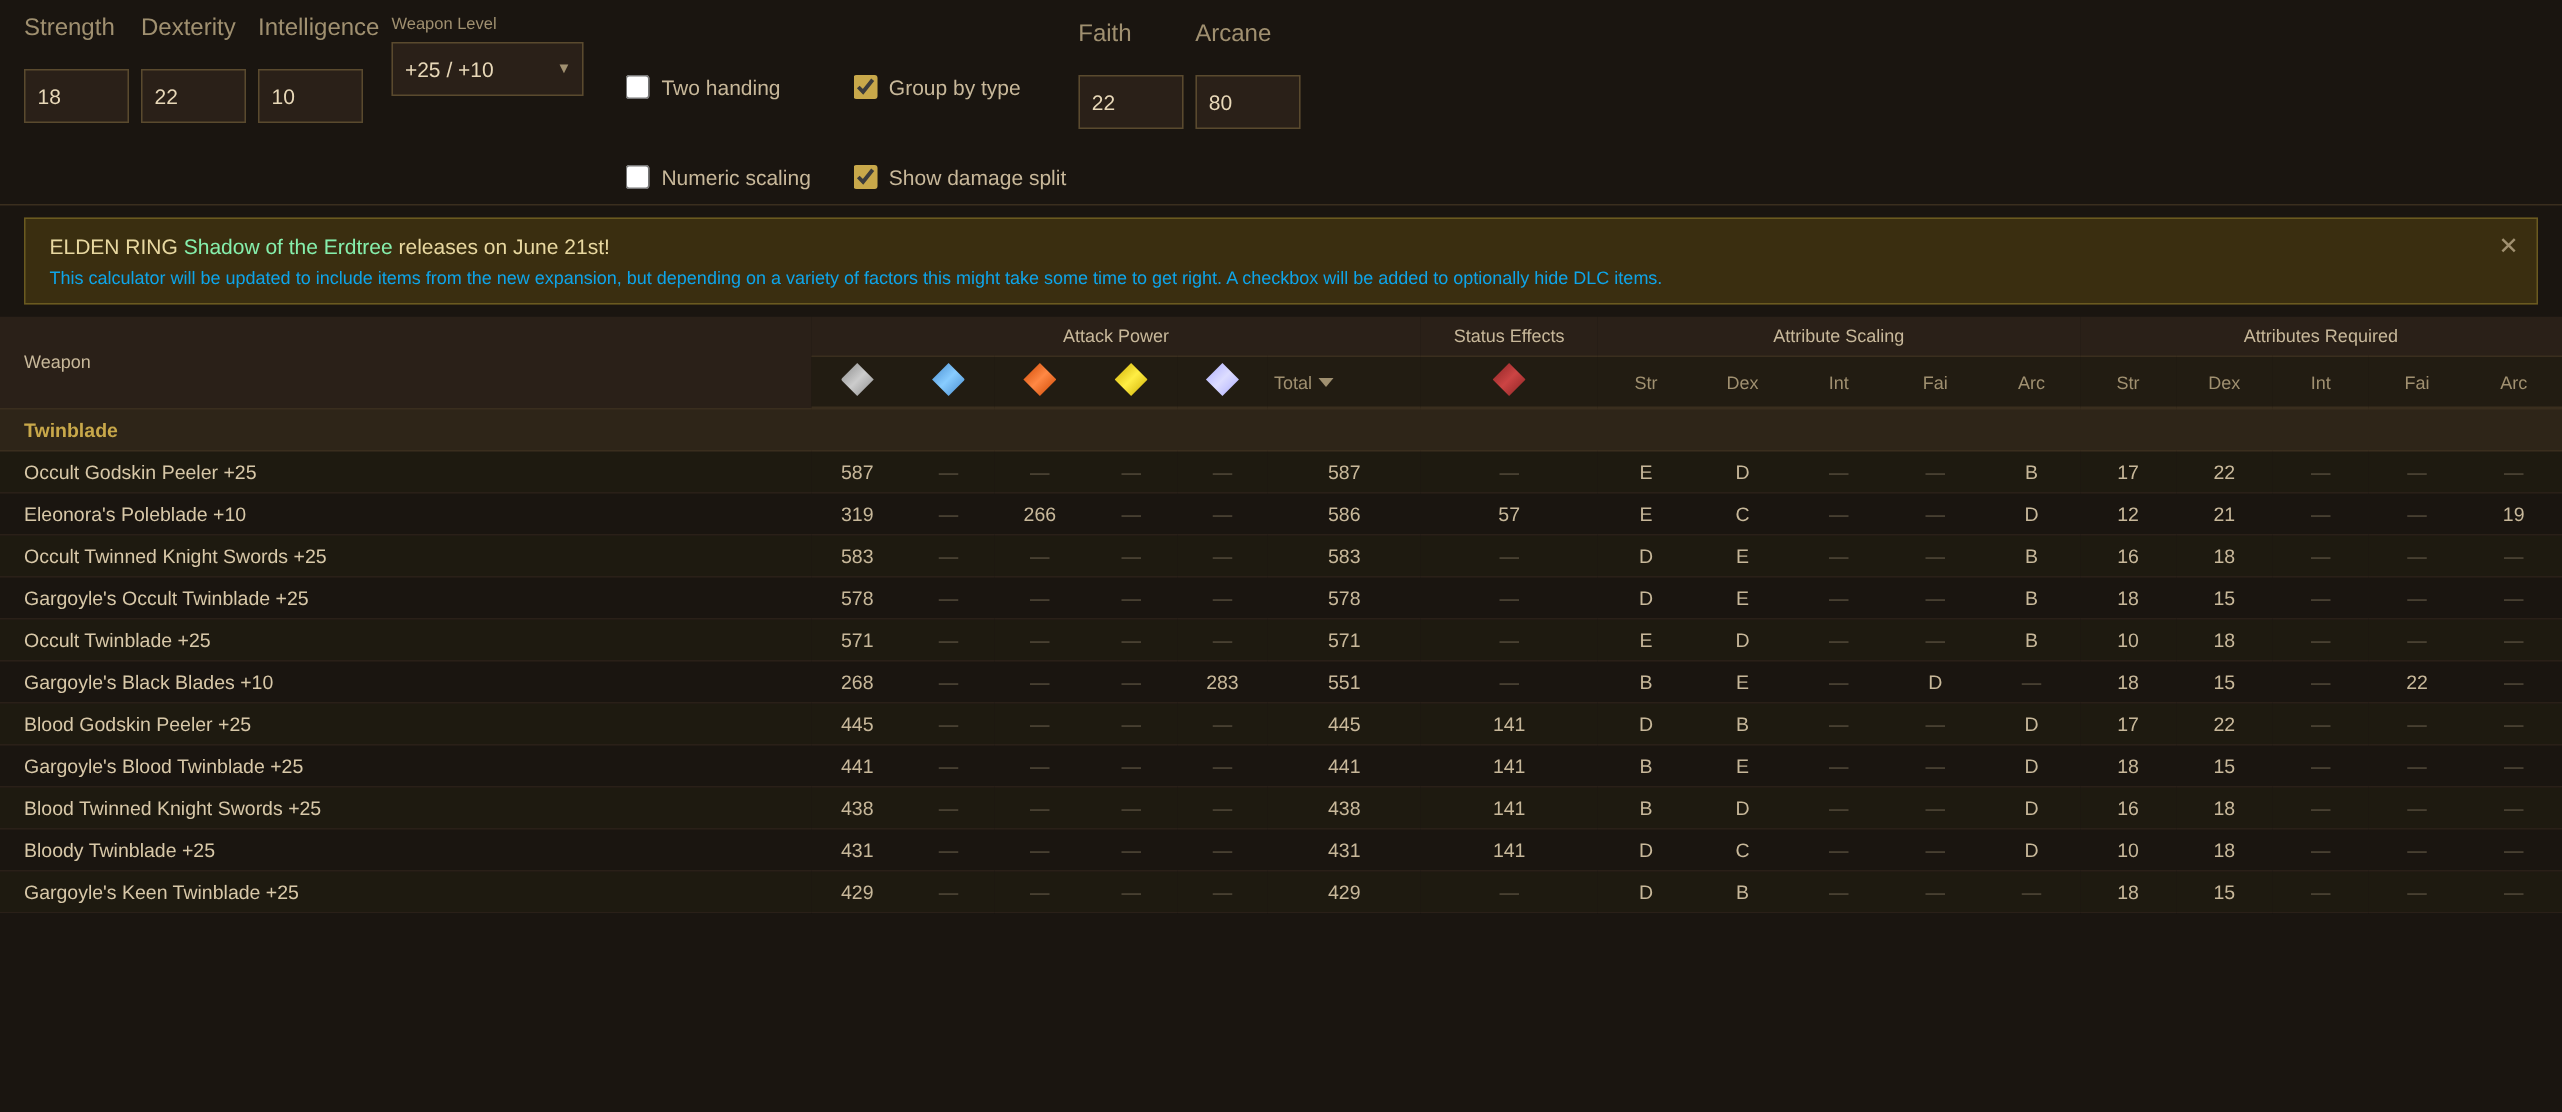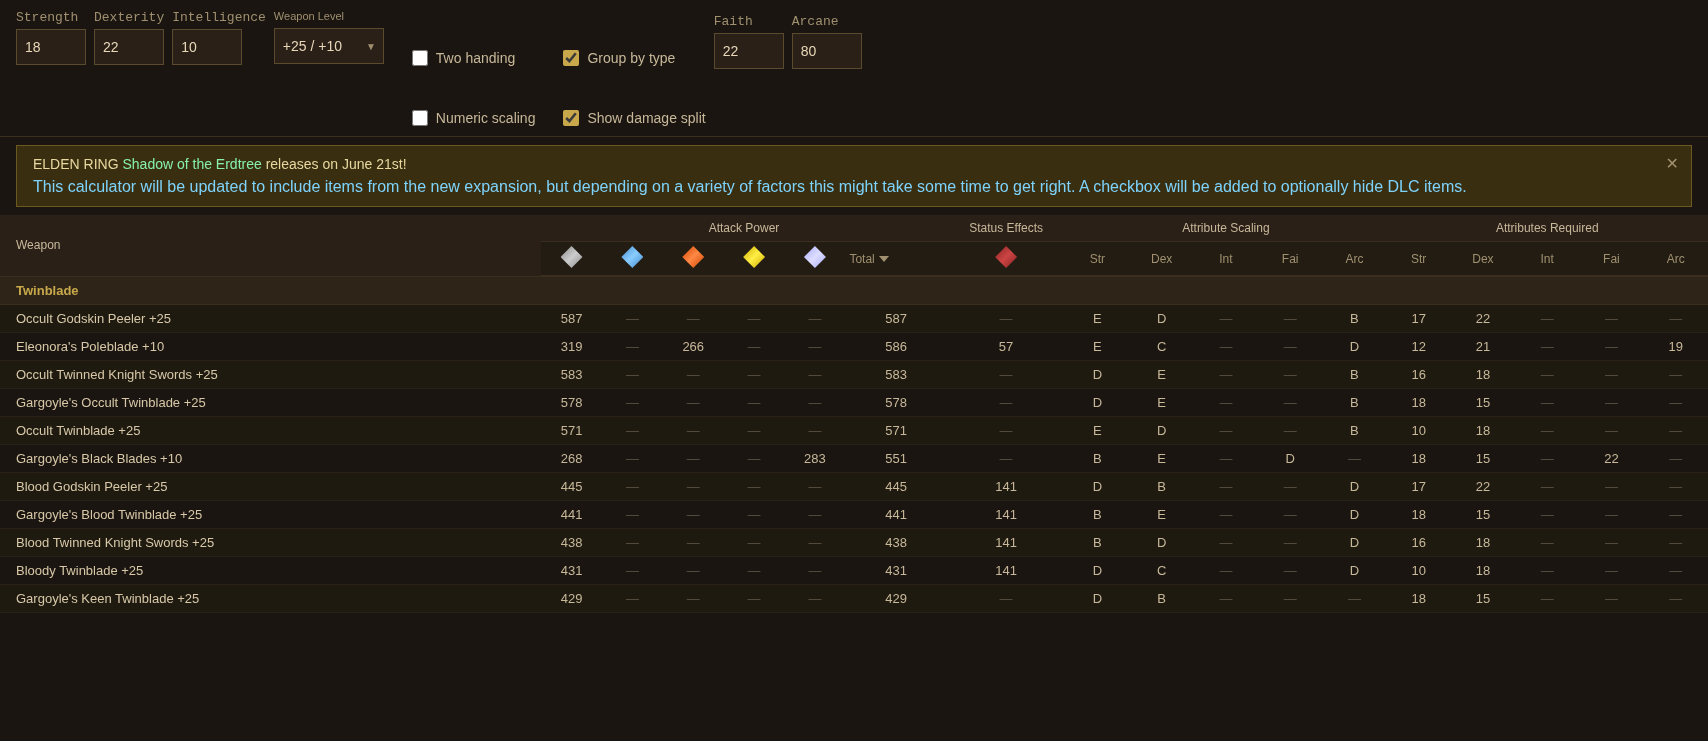--- a/index.html
+++ b/index.html
@@ -28,24 +28,23 @@
       align-items: flex-start;
     }
 
     .stat-input-container {
       display: flex;
       flex-direction: column;
       gap: 4px;
     }
 
     .stat-label {
-      font-size: 13px;
+      font-size: 16px;
       color: #a09070;
-      margin-bottom: 0;
-      font-family: Liberation Mono, monospace;
+      margin-bottom: 14px;
     }
 
     .stat-input {
       background: #2a2018;
       border: 1px solid #5a4a2e;
       color: #e8d8b8;
       font-size: 14px;
       padding: 4px 8px;
       width: 70px;
       height: 36px;
@@ -63,21 +62,21 @@
       color: #a09070;
       margin-bottom: 2px;
     }
 
     .weapon-level-select {
       background: #2a2018;
       border: 1px solid #5a4a2e;
       color: #e8d8b8;
       font-size: 14px;
       padding: 4px 8px;
-      width: 110px;
+      width: 128px;
       height: 36px;
       outline: none;
       appearance: none;
       cursor: pointer;
     }
 
     .weapon-level-wrapper {
       position: relative;
     }
 
@@ -139,22 +138,22 @@
       font-size: 14px;
       color: #e8d8a0;
       margin-bottom: 6px;
     }
 
     .banner-title .highlight {
       color: #86efac;
     }
 
     .banner-text {
-      font-size: 16px;
-      color: #7dd3fc;
+      font-size: 12px;
+      color: #0ea5e9;
     }
 
     .banner-close {
       position: absolute;
       top: 8px;
       right: 12px;
       font-size: 16px;
       color: #a09070;
       cursor: pointer;
       background: none;

